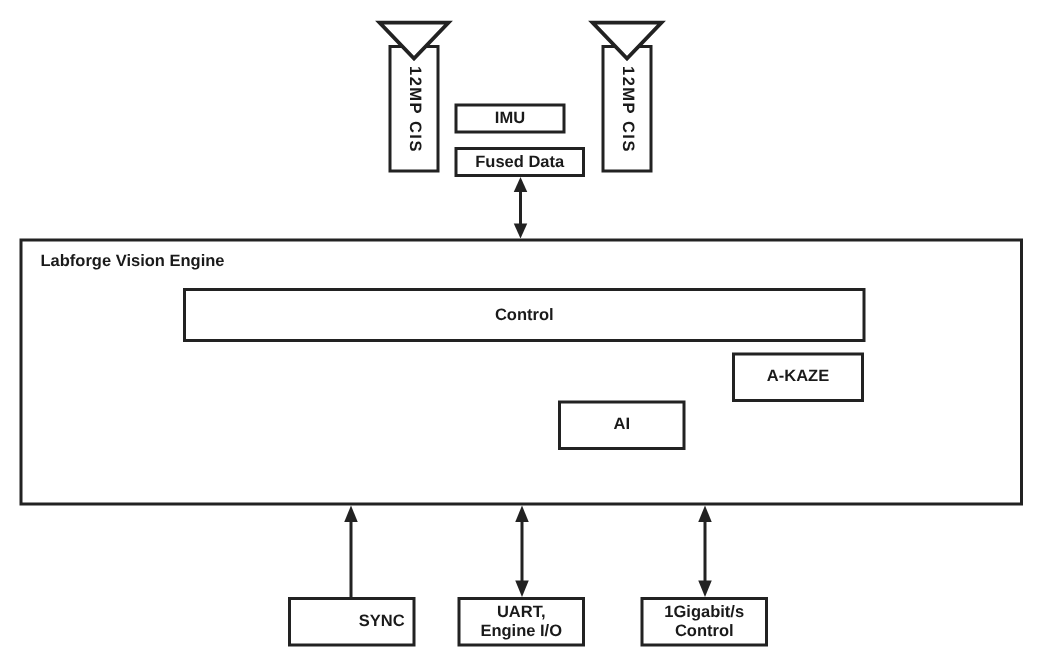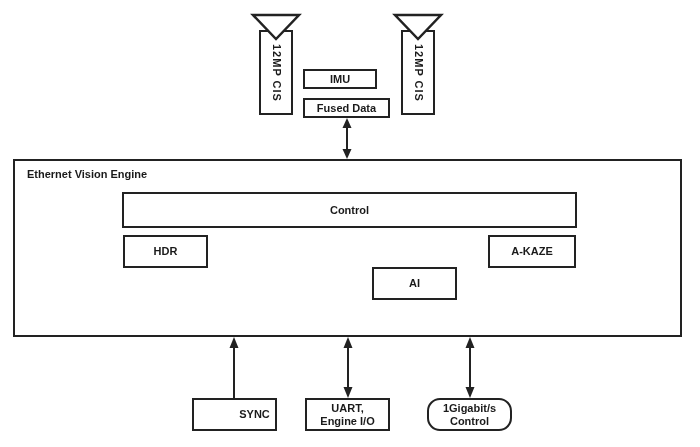--- a/index.html
+++ b/index.html
@@ -51,26 +51,25 @@
   <div class="box" style="left:303px; top:69px; width:74px; height:20px;">IMU</div>
   <div class="box" style="left:303px; top:98px; width:87px; height:20px;">Fused Data</div>
 
   <svg class="arrow" style="left:340px; top:118px;" width="14" height="41">
     <line x1="7" y1="8" x2="7" y2="33"></line>
     <polygon class="head" points="7,0 2.5,10 11.5,10"></polygon>
     <polygon class="head" points="7,41 2.5,31 11.5,31"></polygon>
   </svg>
 
   <div class="engine" style="left:13px; top:159px; width:669px; height:178px;">
-    <div class="engine-title">Ethernet Vision Engine</div>
+    <div class="engine-title">Labforge Vision Engine</div>
   </div>
 
   <div class="box" style="left:122px; top:192px; width:455px; height:36px;">Control</div>
 
-  <div class="box" style="left:123px; top:235px; width:85px; height:33px;">HDR</div>
   <div class="box" style="left:372px; top:235px; width:85px; height:33px;margin-top:32px;">AI</div>
   <div class="box" style="left:488px; top:235px; width:88px; height:33px;">A-KAZE</div>
 
 
   <svg class="arrow" style="left:227px; top:337px;" width="14" height="61">
     <line x1="7" y1="9" x2="7" y2="61"></line>
     <polygon class="head" points="7,0 2.5,11 11.5,11"></polygon>
   </svg>
   <svg class="arrow" style="left:341px; top:337px;" width="14" height="61">
     <line x1="7" y1="9" x2="7" y2="52"></line>
@@ -85,20 +84,20 @@
 
   <div class="box" style="left:192px; top:398px; width:85px; height:33px;padding-left:40px;">SYNC</div>
 
   <div class="box two-line" style="left:305px; top:398px; width:85px; height:33px;">
     <div>
       <span>UART,</span>
       <span>Engine I/O</span>
     </div>
   </div>
 
-  <div class="box two-line" style="left:427px; top:398px; width:85px; height:33px;border-radius:13px;">
+  <div class="box two-line" style="left:427px; top:398px; width:85px; height:33px;">
     <div>
       <span>1Gigabit/s</span>
       <span>Control</span>
     </div>
   </div>
 
 </div>
 
 </body></html>

